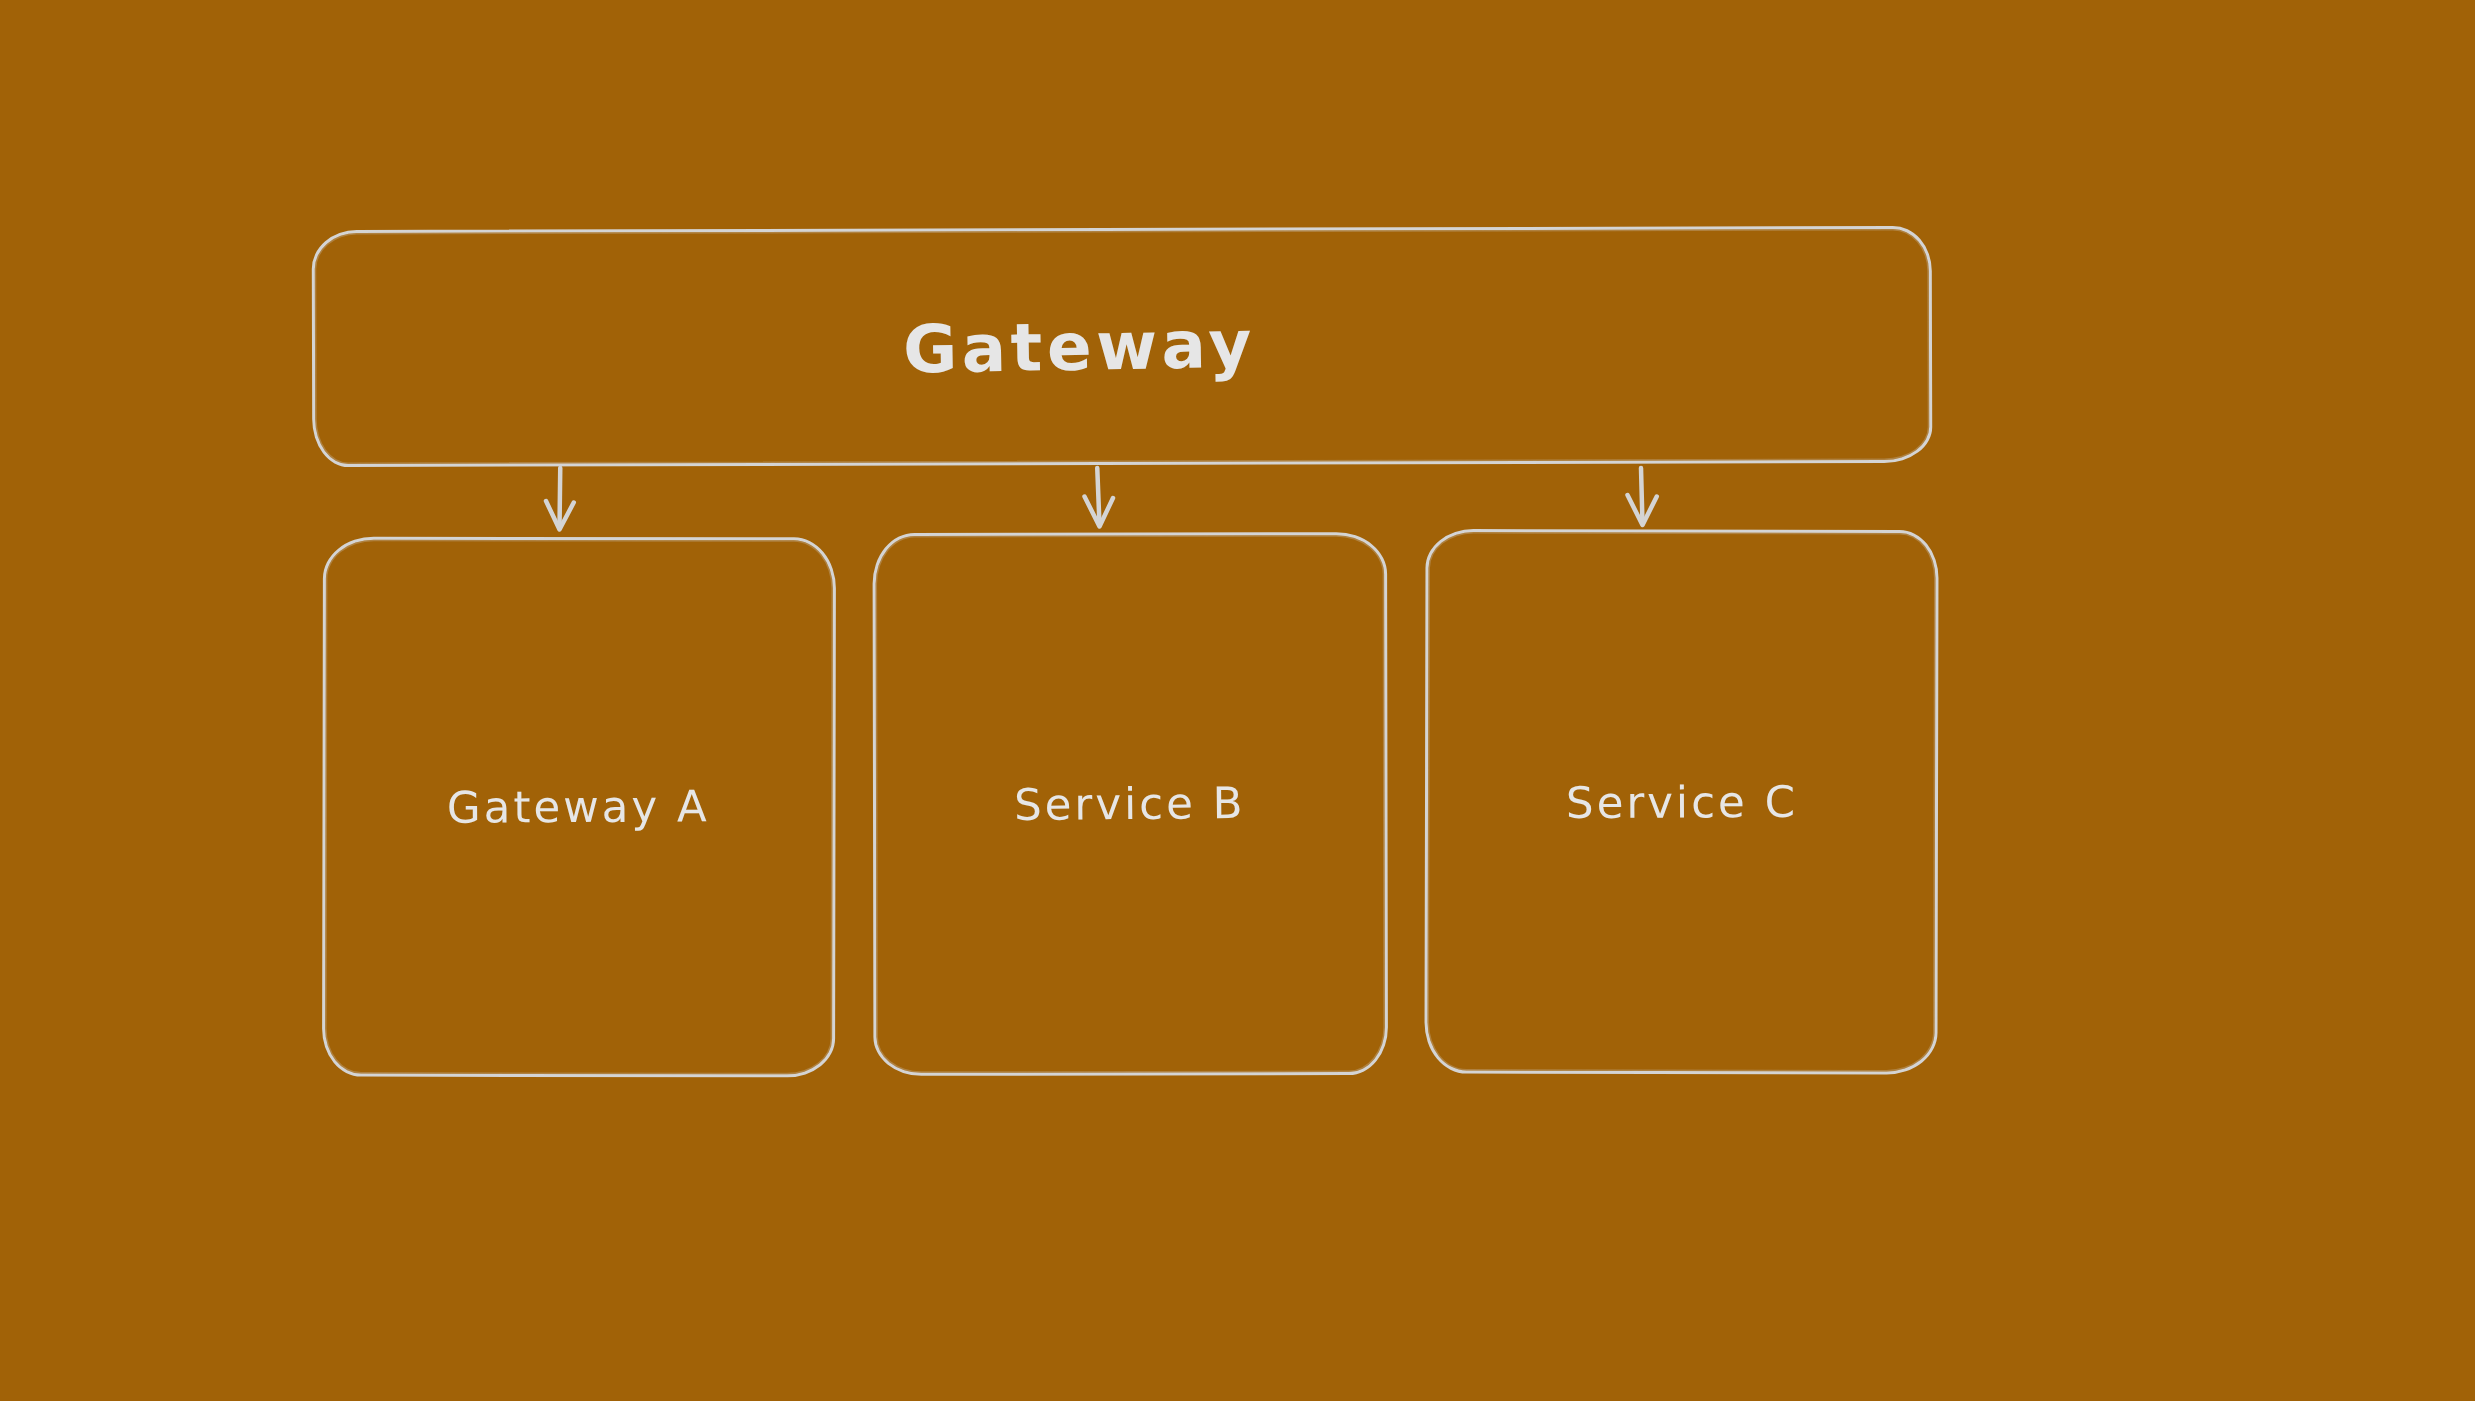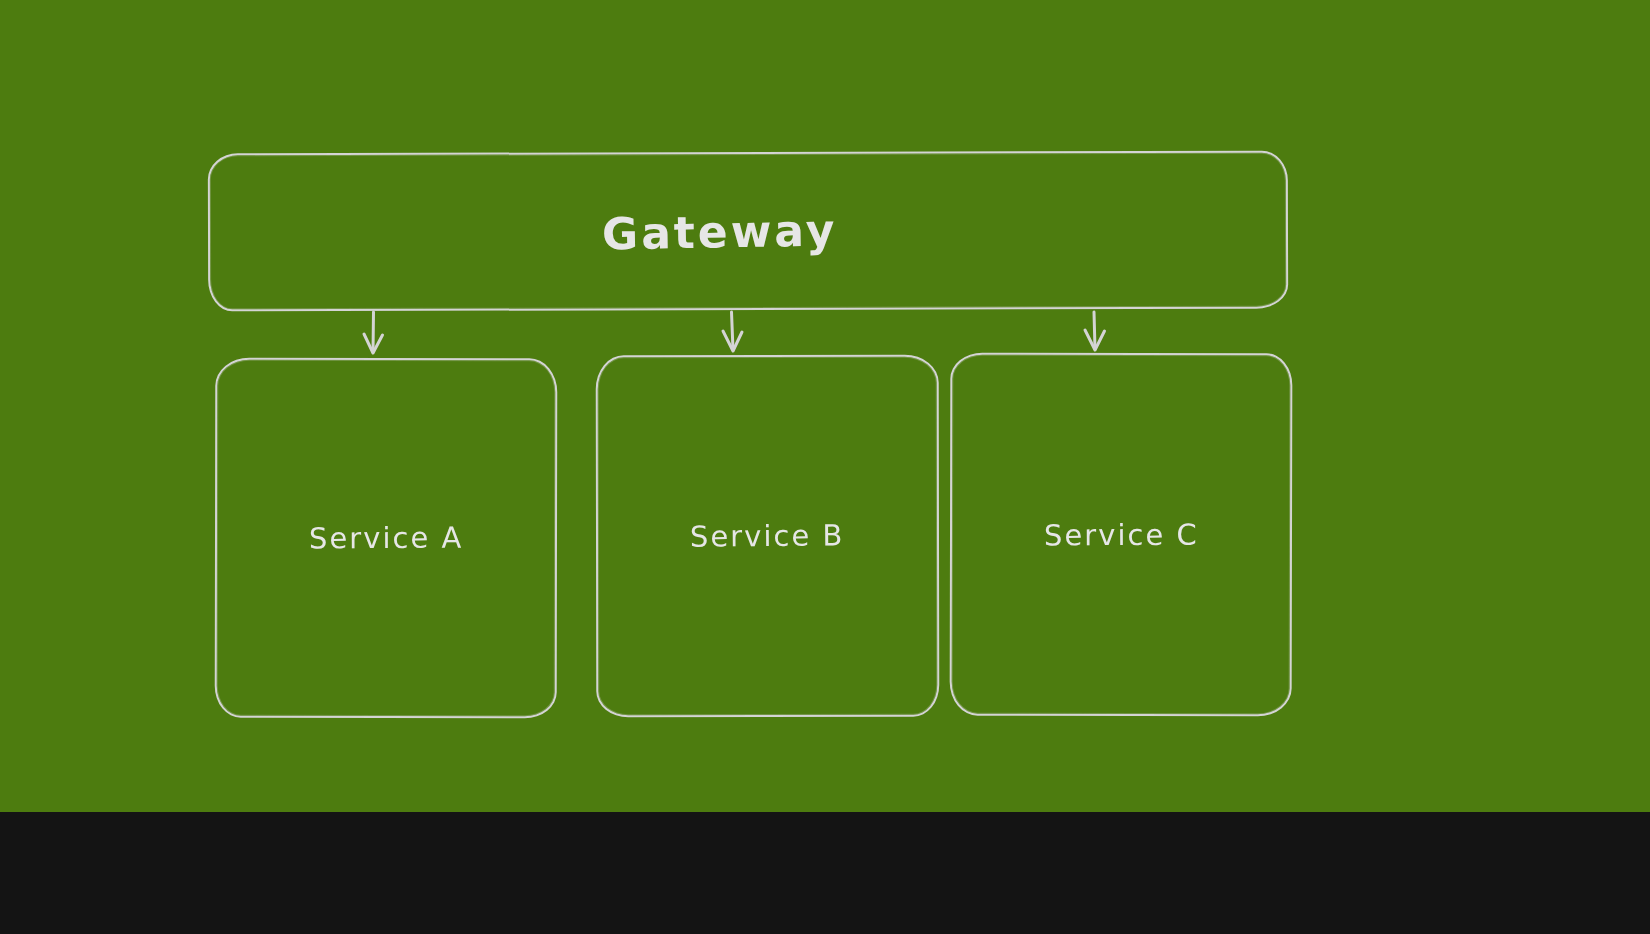--- a/index.html
+++ b/index.html
@@ -9,22 +9,22 @@
   body {
     width: 1650px;
     height: 934px;
     background: #141414;
     overflow: hidden;
     font-family: "DejaVu Sans", sans-serif;
   }
   .canvas {
     position: relative;
     width: 1650px;
-    height: 812px;
-    background: #4d7c0f;
+    height: 934px;
+    background: #a16207;
   }
   .node {
     position: absolute;
     border: 2.5px solid #d4d4d4;
     background: transparent;
     display: flex;
     align-items: center;
     justify-content: center;
     box-sizing: border-box;
     
@@ -40,21 +40,21 @@
   }
   .node.service-a {
     left: 215px;
     top: 358px;
     width: 342px;
     height: 360px;
     border-radius: 34px 28px 32px 26px / 28px 34px 26px 32px;
     transform: rotate(0.1deg);
   }
   .node.service-b {
-    left: 596px;
+    left: 582px;
     top: 355px;
     width: 343px;
     height: 362px;
     border-radius: 28px 34px 26px 32px / 34px 28px 32px 26px;
     transform: rotate(-0.1deg);
     justify-content: center;
   }
   .node.service-c {
     left: 950px;
     top: 353px;
@@ -118,21 +118,21 @@
       <polyline points="723,331 733,351 742,332"></polyline>
     </g>
 
     <g>
       <path d="M 1094 312 L 1095 349"></path>
       <polyline points="1085,330 1095,350 1104.5,331"></polyline>
     </g>
   </svg>
 
   <div class="node service service-a">
-    <span class="label">Service A</span>
+    <span class="label">Gateway A</span>
   </div>
 
   <div class="node service service-b">
     <span class="label">Service B</span>
   </div>
 
   <div class="node service service-c">
     <span class="label">Service C</span>
   </div>
 

